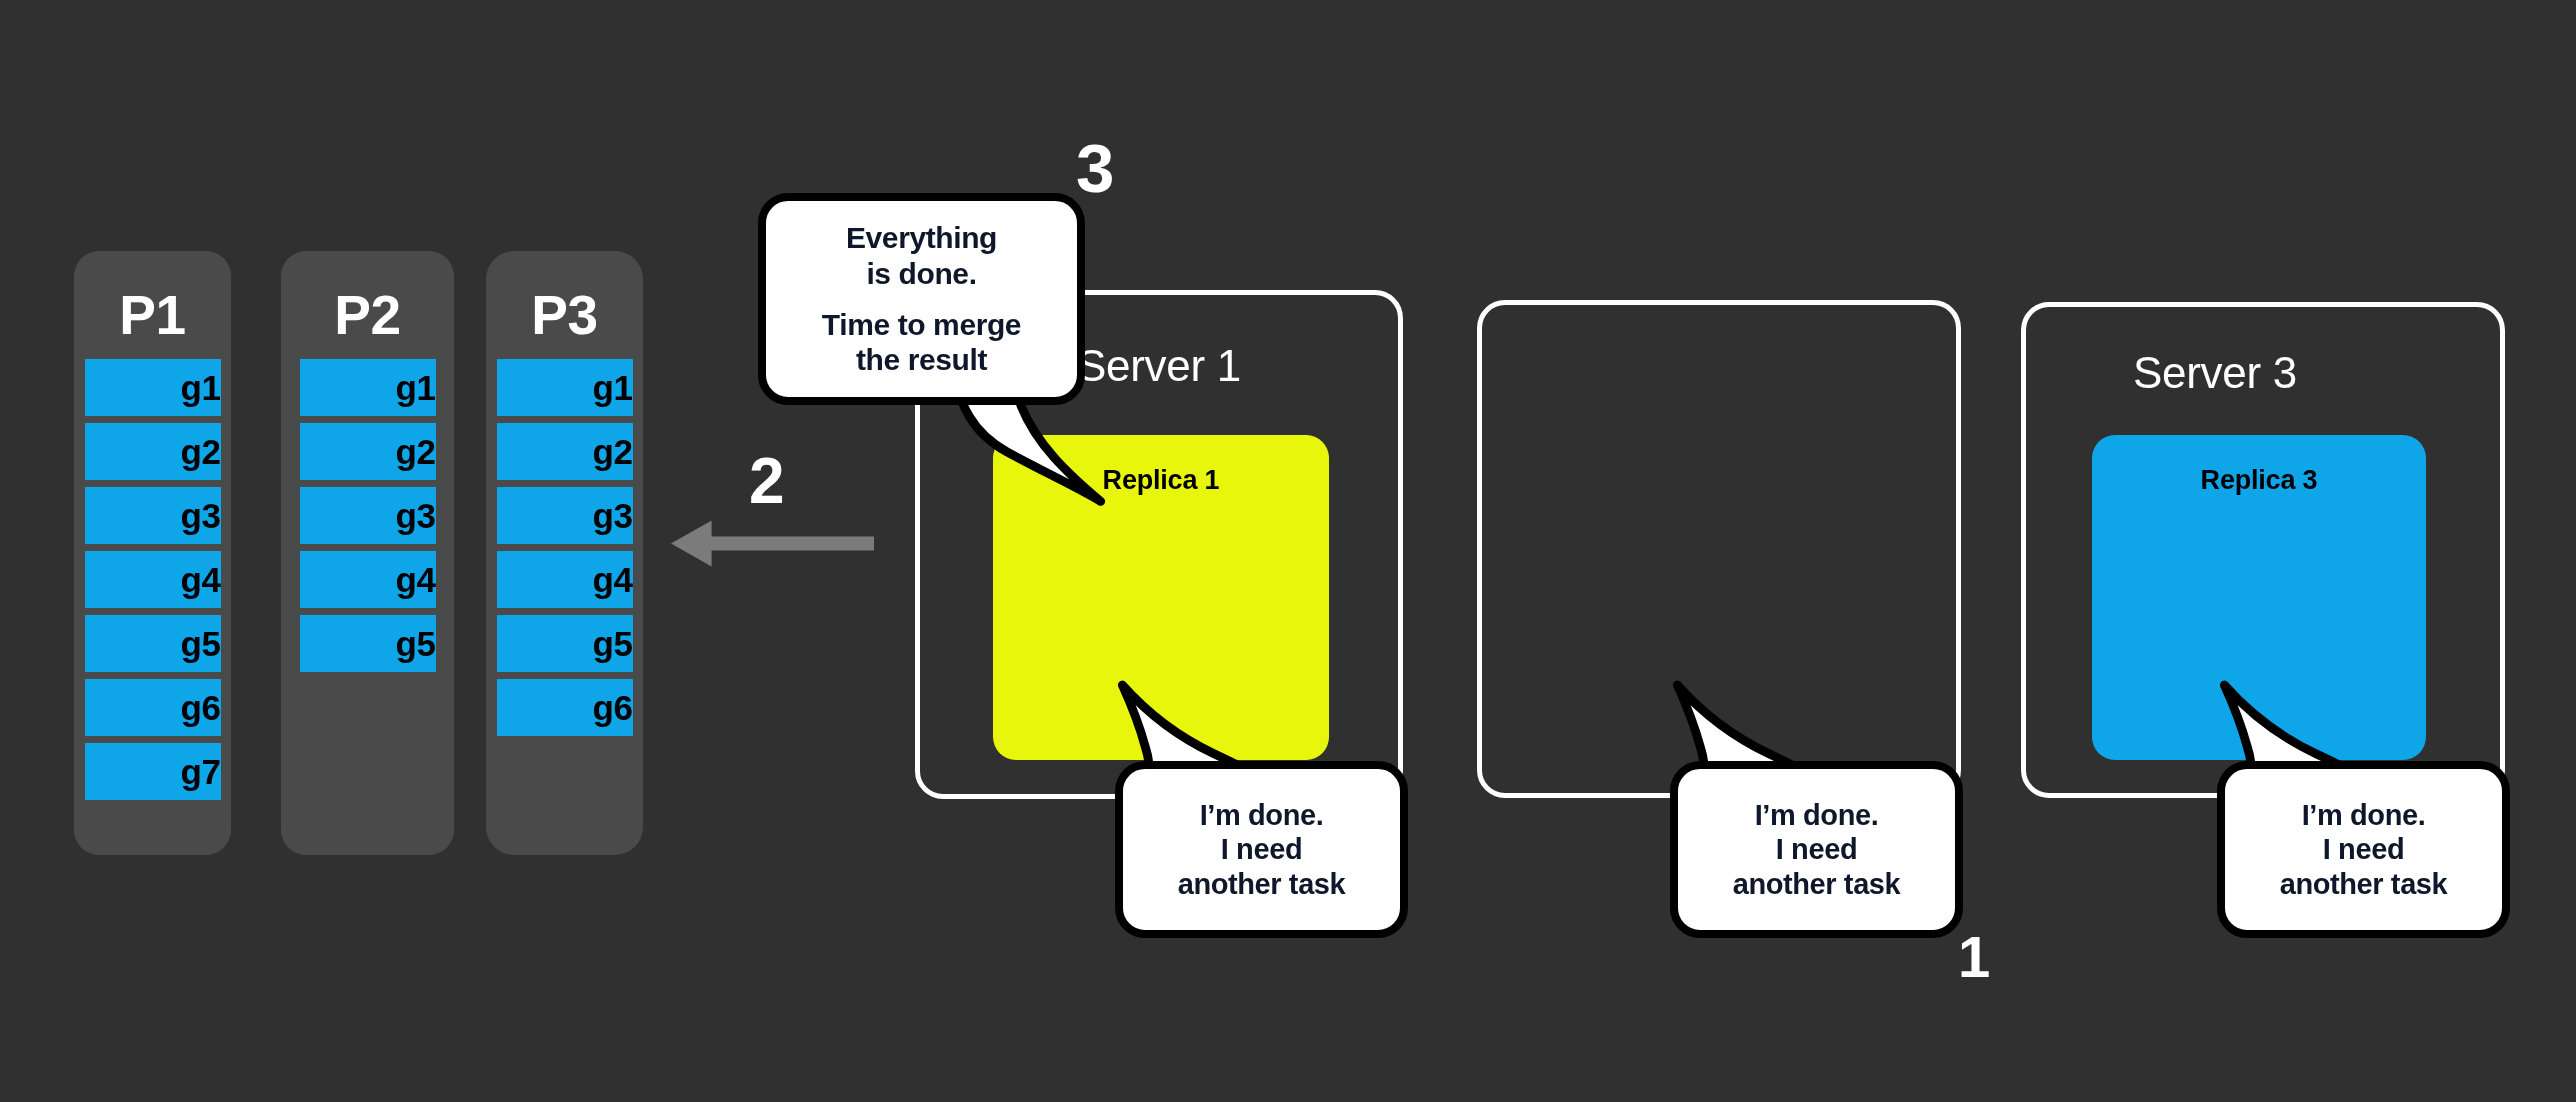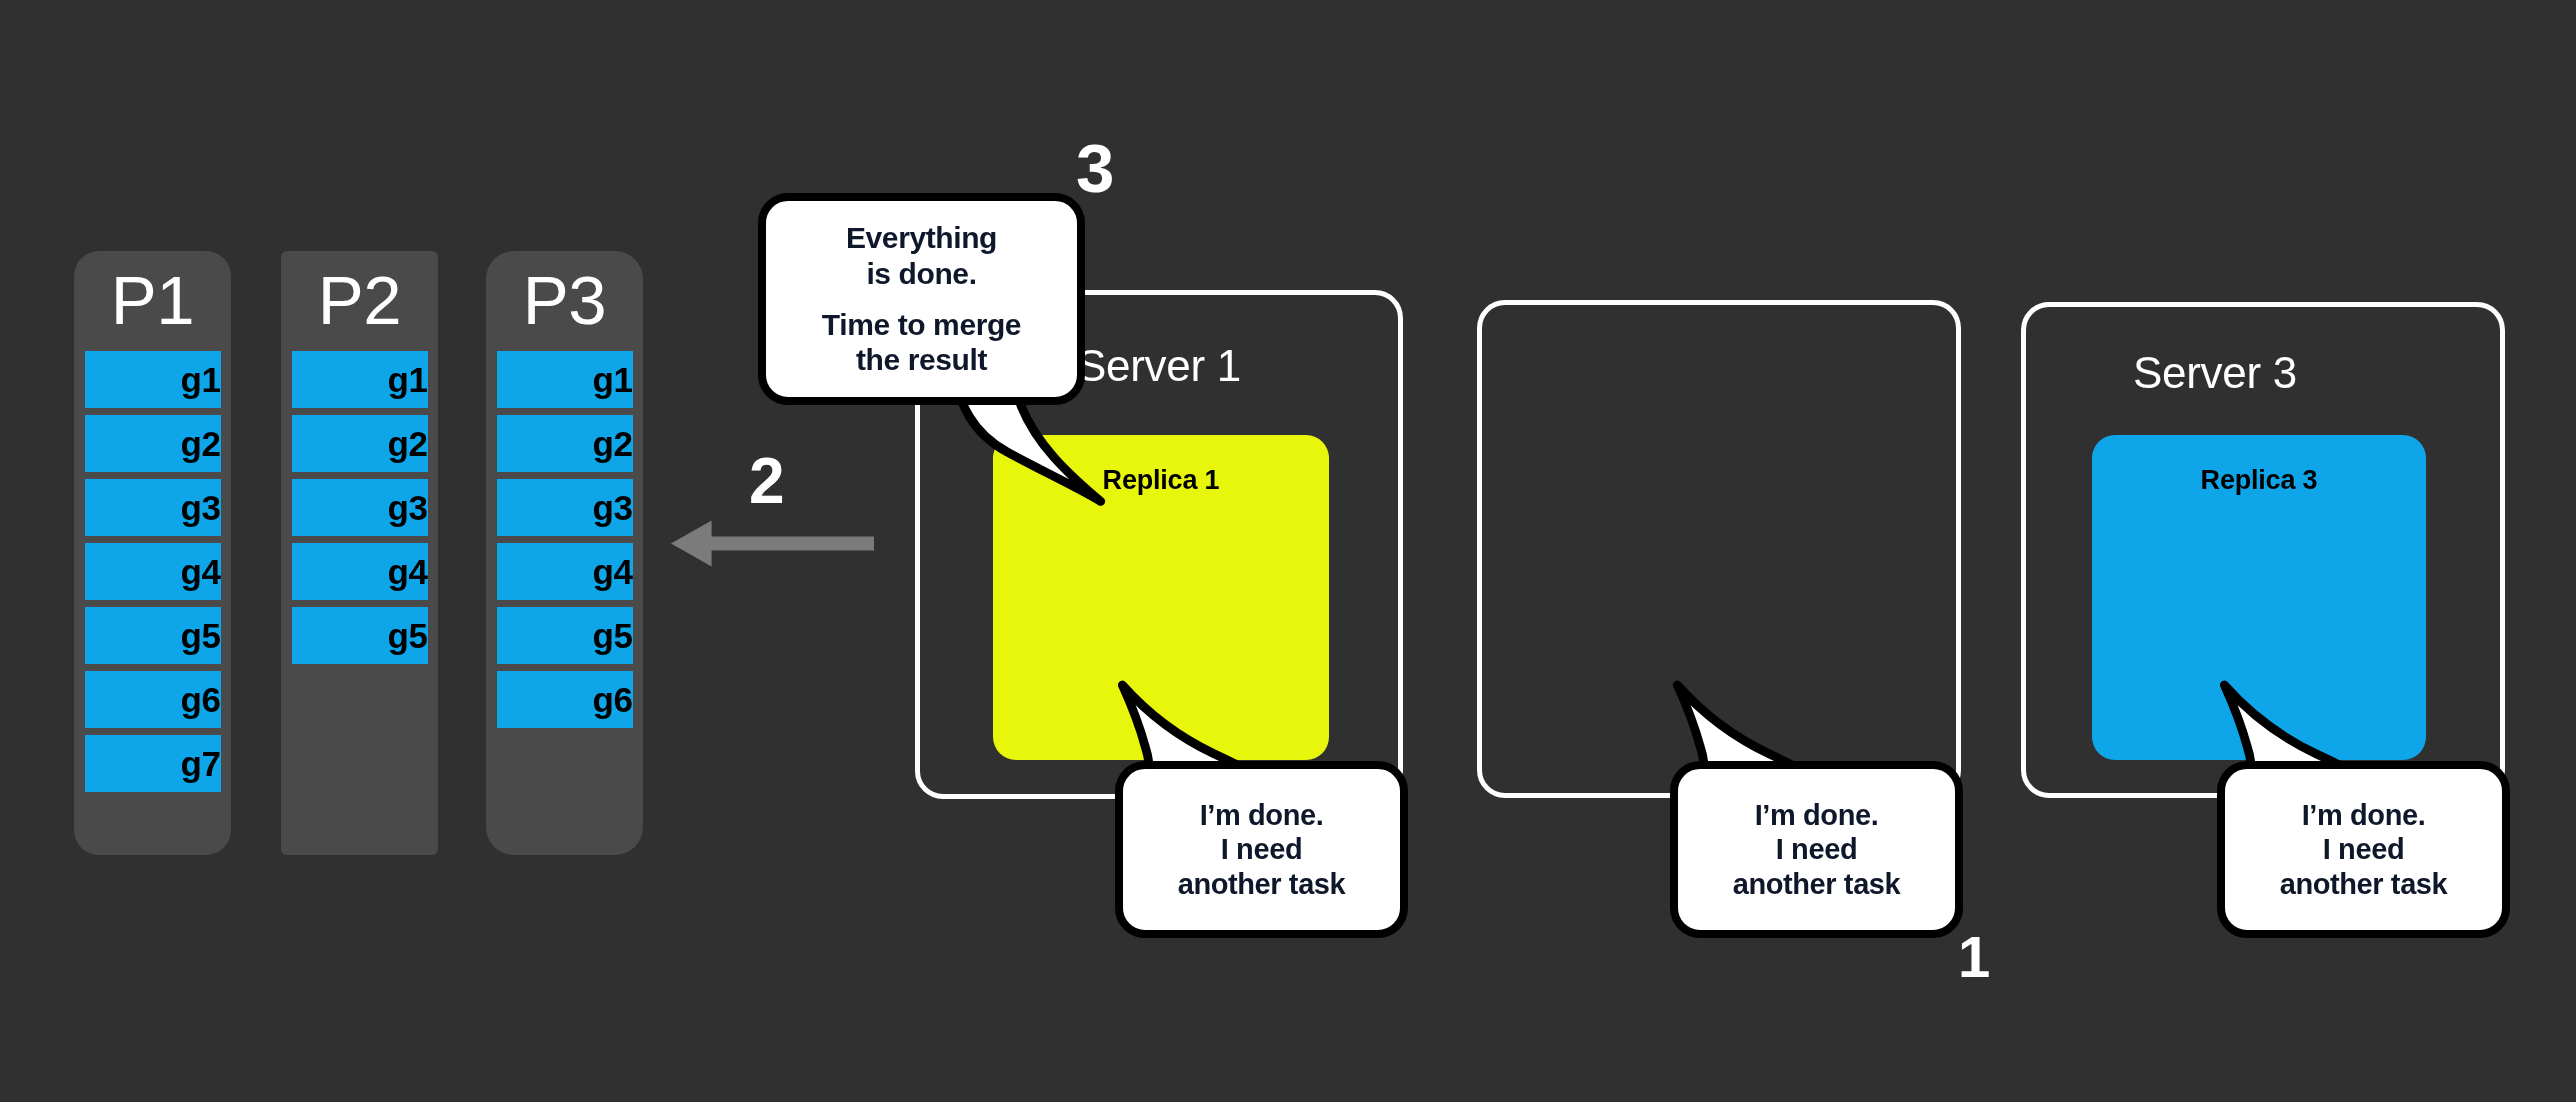--- a/index.html
+++ b/index.html
@@ -22,24 +22,24 @@
     position: absolute;
     background: #4a4a4a;
     border-radius: 25px;
     box-sizing: border-box;
     display: flex;
     flex-direction: column;
     align-items: center;
   }
   .proc-title {
     color: #ffffff;
-    font-size: 69px;
-    font-weight: 400;
+    font-size: 55px;
+    font-weight: 700;
     letter-spacing: -0.4px;
-    margin-top: 15px;
+    margin-top: 37px;
     margin-bottom: 16px;
     line-height: 1;
   }
   .proc-blocks {
     display: flex;
     flex-direction: column;
     gap: 7px;
     width: 136px;
   }
   .proc-block {
@@ -139,21 +139,21 @@
       <div class="proc-block">g1</div>
       <div class="proc-block">g2</div>
       <div class="proc-block">g3</div>
       <div class="proc-block">g4</div>
       <div class="proc-block">g5</div>
       <div class="proc-block">g6</div>
       <div class="proc-block">g7</div>
     </div>
   </div>
 
-  <div class="proc-col" style="left:281px; top:251px; width:157px; height:604px;border-radius:6px;">
+  <div class="proc-col" style="left:281px; top:251px; width:173px; height:604px;">
     <div class="proc-title">P2</div>
     <div class="proc-blocks">
       <div class="proc-block">g1</div>
       <div class="proc-block">g2</div>
       <div class="proc-block">g3</div>
       <div class="proc-block">g4</div>
       <div class="proc-block">g5</div>
     </div>
   </div>
 

